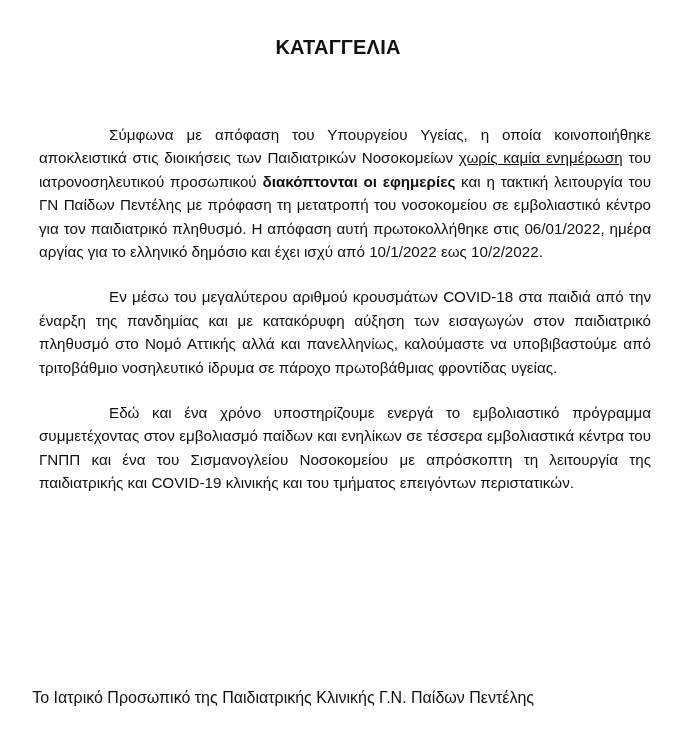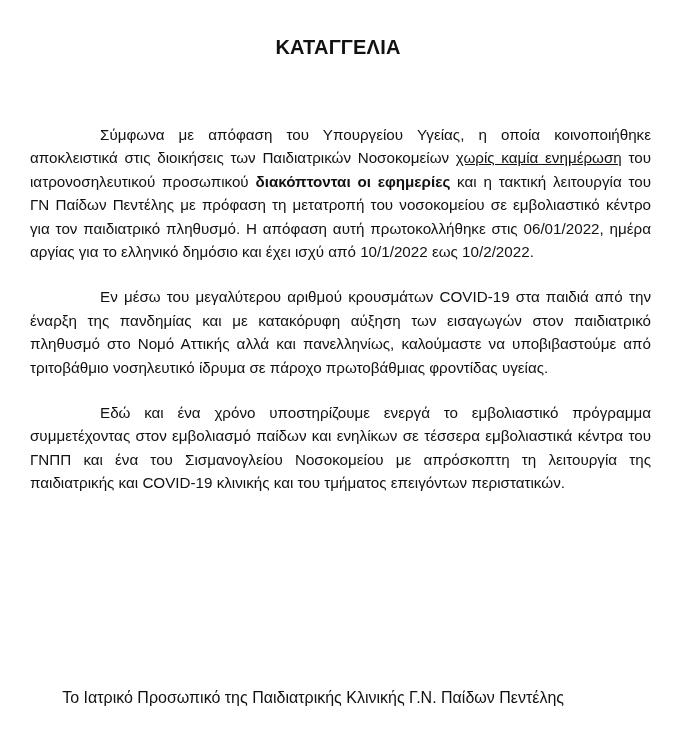--- a/index.html
+++ b/index.html
@@ -1,52 +1,52 @@
 <!DOCTYPE html>
 <html><head>
 <meta charset="utf-8">
 <style>
   html, body { margin: 0; padding: 0; background: #ffffff; }
   body {
     width: 676px; height: 732px; overflow: hidden;
     font-family: "Liberation Sans", sans-serif;
     color: #111111;
   }
-  .page { position: relative; width: 560px; height: 732px; padding-left: 30px; }
+  .page { position: relative; width: 560px; height: 732px; }
   .title {
     position: absolute; top: 36px; left: 0; width: 676px;
     text-align: center; font-weight: bold; font-size: 20px;
     letter-spacing: 0.2px;
   }
   .body-text {
     position: absolute; left: 27px; width: 624px;
     font-size: 15.2px; line-height: 23.4px;
     text-align: justify;
   }
-  .body-text p { margin: 0 0 22px 3px; text-indent: 70px; }
+  .body-text p { margin: 0 0 22px 12px; text-indent: 70px; }
   #p1 { top: 123px; }
   .signature {
     position: absolute; top: 689px; right: 26px;
     font-size: 16px; white-space: nowrap;
   }
   .u { text-decoration: underline; }
   .b { font-weight: bold; }
 </style>
 </head>
 <body>
 
 <div class="page">
   <div class="title">ΚΑΤΑΓΓΕΛΙΑ</div>
 
   <div class="body-text" id="p1">
     <p>
       <span>Σύμφωνα με απόφαση του Υπουργείου Υγείας, η οποία κοινοποιήθηκε αποκλειστικά στις διοικήσεις των Παιδιατρικών Νοσοκομείων </span><span class="u">χωρίς καμία ενημέρωση</span><span> του ιατρονοσηλευτικού προσωπικού </span><span class="b">διακόπτονται οι εφημερίες</span><span>  και η τακτική λειτουργία του ΓΝ Παίδων Πεντέλης με πρόφαση τη μετατροπή του νοσοκομείου σε εμβολιαστικό κέντρο για τον παιδιατρικό πληθυσμό. Η απόφαση αυτή πρωτοκολλήθηκε στις  06/01/2022, ημέρα αργίας για το ελληνικό δημόσιο και έχει ισχύ από 10/1/2022 εως 10/2/2022.</span>
     </p>
     <p>
-      <span>Εν μέσω του μεγαλύτερου αριθμού κρουσμάτων COVID-19 στα παιδιά από την έναρξη της πανδημίας και με κατακόρυφη αύξηση των εισαγωγών στον παιδιατρικό πληθυσμό στο Νομό Αττικής αλλά και πανελληνίως, καλούμαστε να υποβιβαστούμε από τριτοβάθμιο νοσηλευτικό ίδρυμα σε  πάροχο πρωτοβάθμιας φροντίδας υγείας.</span>
+      <span>Εν μέσω του μεγαλύτερου αριθμού κρουσμάτων COVID-18 στα παιδιά από την έναρξη της πανδημίας και με κατακόρυφη αύξηση των εισαγωγών στον παιδιατρικό πληθυσμό στο Νομό Αττικής αλλά και πανελληνίως, καλούμαστε να υποβιβαστούμε από τριτοβάθμιο νοσηλευτικό ίδρυμα σε  πάροχο πρωτοβάθμιας φροντίδας υγείας.</span>
     </p>
     <p>
       <span>Εδώ και ένα χρόνο υποστηρίζουμε ενεργά το εμβολιαστικό πρόγραμμα συμμετέχοντας στον εμβολιασμό παίδων και ενηλίκων σε τέσσερα εμβολιαστικά κέντρα του ΓΝΠΠ και ένα του Σισμανογλείου Νοσοκομείου με απρόσκοπτη τη λειτουργία της παιδιατρικής και COVID-19 κλινικής  και του τμήματος επειγόντων περιστατικών.</span>
     </p>
   </div>
 
   <div class="signature">Το Ιατρικό Προσωπικό της Παιδιατρικής Κλινικής  Γ.Ν. Παίδων Πεντέλης</div>
 </div>
 
 </body></html>

